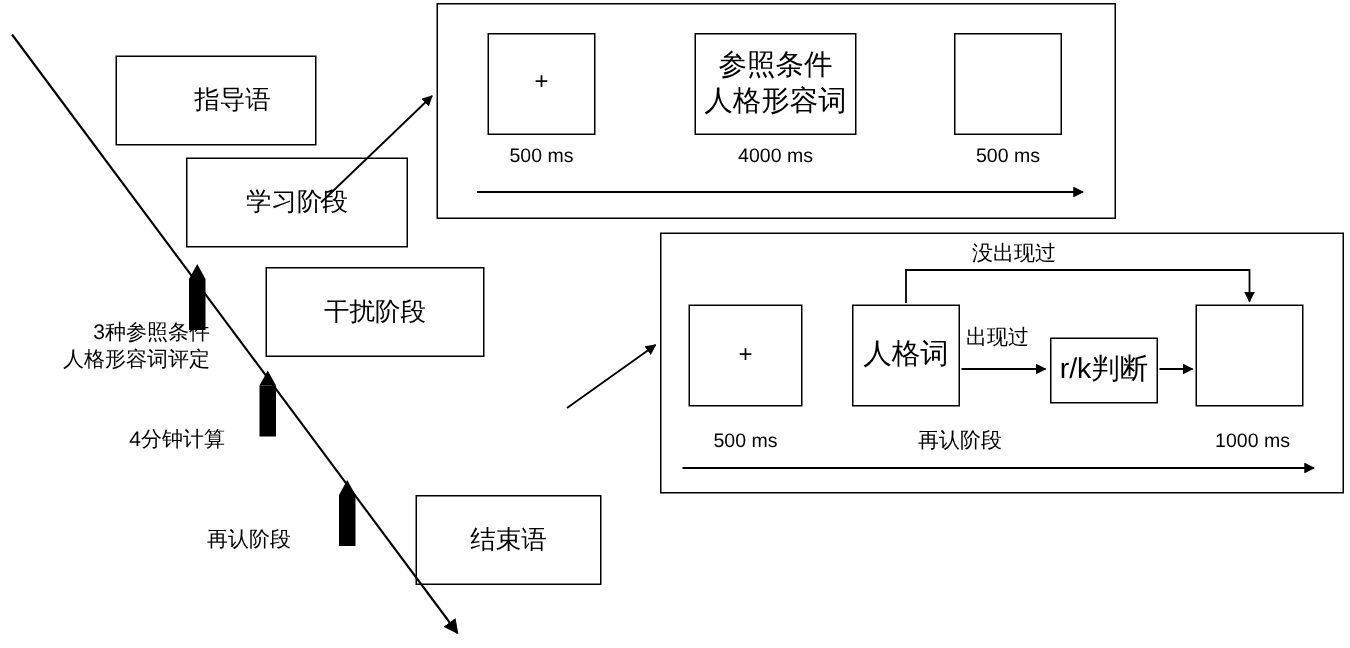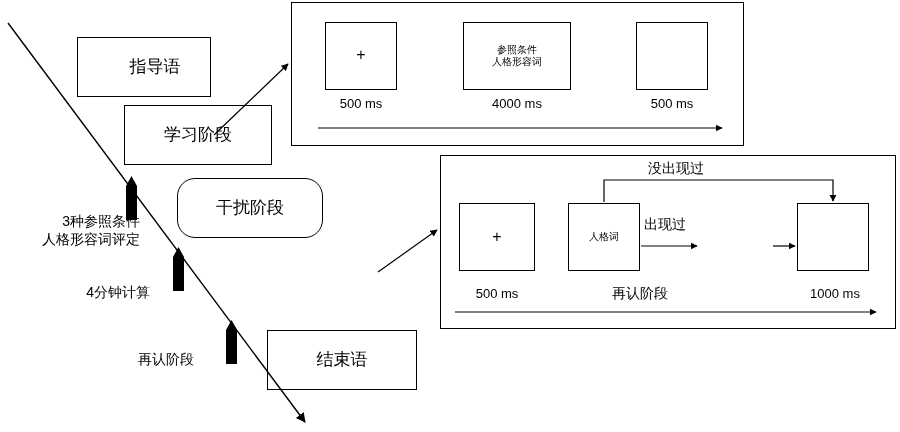--- a/index.html
+++ b/index.html
@@ -74,42 +74,42 @@
   }
   svg.overlay {
     position: absolute;
     left: 0;
     top: 0;
     width: 900px;
     height: 432px;
     pointer-events: none;
   }
   .word-box {
-    font-size: 10px;
+    font-size: 19px;
   }
 </style>
 </head>
 <body>
 
 <div id="stage">
 
   <div class="box stage-box" style="left:77px; top:37px; width:134px; height:60px;padding-left:22px;">
     <span>指导语</span>
   </div>
 
   <div class="box stage-box" style="left:124px; top:105px; width:148px; height:60px;">
     <span>学习阶段</span>
   </div>
 
-  <div class="box stage-box" style="left:177px; top:178px; width:146px; height:60px;border-radius:18px;">
+  <div class="box stage-box" style="left:177px; top:178px; width:146px; height:60px;">
     <span>干扰阶段</span>
   </div>
 
 
-  <div class="box stage-box" style="left:267px; top:330px; width:150px; height:60px;">
+  <div class="box stage-box" style="left:277px; top:330px; width:124px; height:60px;">
     <span>结束语</span>
   </div>
 
   <div class="label-left" style="left:8px; top:212px; width:132px;">
     <div>3种参照条件</div>
     <div>人格形容词评定</div>
   </div>
 
   <div class="label-left" style="left:28px; top:283px; width:122px;">
     <div>4分钟计算</div>
@@ -137,20 +137,23 @@
 
   <div class="panel" style="left:440px; top:155px; width:456px; height:174px;"></div>
 
   <div class="blankbox" style="left:459px; top:203px; width:76px; height:68px;"></div>
   <div class="plus" style="left:459px; top:228px; width:76px;">+</div>
 
   <div class="box word-box" style="left:568px; top:203px; width:72px; height:68px;">
     <span>人格词</span>
   </div>
 
+  <div class="box word-box" style="left:700px; top:225px; width:72px; height:44px;">
+    <span>r/k判断</span>
+  </div>
 
   <div class="blankbox" style="left:797px; top:203px; width:72px; height:68px;"></div>
 
   <div class="cap-cn" style="left:644px; top:216px; width:60px;">出现过</div>
   <div class="cap-cn" style="left:648px; top:160px; width:90px;">没出现过</div>
 
   <div class="cap" style="left:455px; top:286px; width:84px;">500 ms</div>
   <div class="cap-cn" style="left:612px; top:285px; width:90px;">再认阶段</div>
   <div class="cap" style="left:793px; top:286px; width:84px;">1000 ms</div>
 

